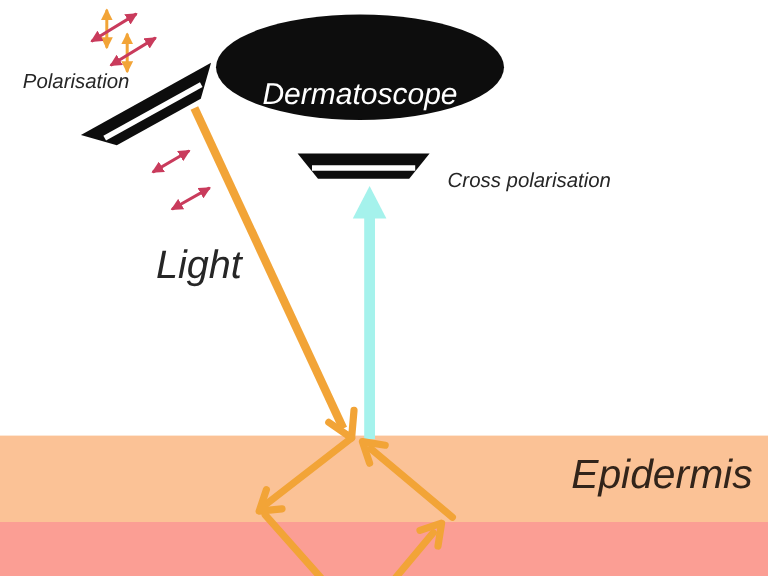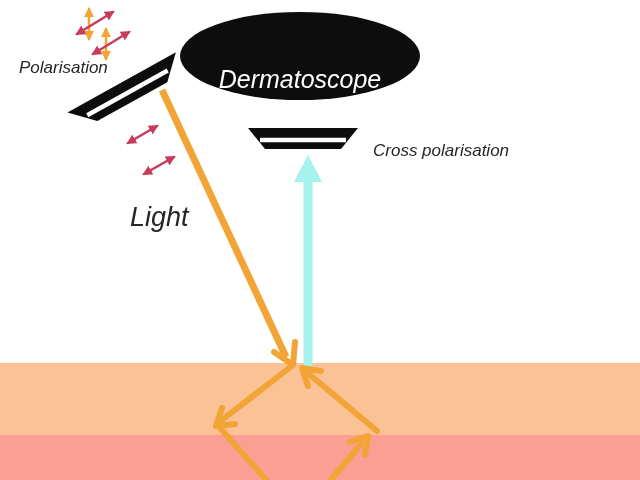--- a/index.html
+++ b/index.html
@@ -10,21 +10,21 @@
   }
   .stage svg{position:absolute;left:0;top:0;}
   .label{
     position:absolute;font-style:italic;color:var(--text-dark,#262626);
     white-space:nowrap;line-height:1.1;
   }
   .lbl-polarisation{left:19px;top:59px;font-size:17px;}
   .lbl-dermatoscope{left:184px;top:40px;width:232px;text-align:center;
     color:#fff;font-size:25px;margin-top:26px;}
   .lbl-cross{left:373px;top:142px;font-size:17px;}
-  .lbl-light{left:130px;top:203px;font-size:27px;}
+  .lbl-light{left:130px;top:203px;font-size:33px;}
   .lbl-reflection{left:416px;top:205px;font-size:27px;}
   .lbl-epidermis{left:476px;top:378px;font-size:34px;color:#32241a;}
   
   .sO{stroke:var(--light-beam-orange,#f2a437);}
   .sC{stroke:var(--polarised-crimson,#c93b5c);}
   .sCy{stroke:var(--reflection-cyan,#a5f2ec);}
   .fO{fill:var(--light-beam-orange,#f2a437);}
   .fC{fill:var(--polarised-crimson,#c93b5c);}
   .fCy{fill:var(--reflection-cyan,#a5f2ec);}
   .fBlack{fill:var(--device-black,#0d0d0d);}
@@ -94,13 +94,14 @@
       <polyline points="365,455 368,436 350,442"></polyline>
       <line x1="377" y1="431" x2="309" y2="374"></line>
       <polyline points="321,371 302,368 308,386"></polyline>
     </g>
   </svg>
 
   <div class="label lbl-polarisation">Polarisation</div>
   <div class="label lbl-dermatoscope">Dermatoscope</div>
   <div class="label lbl-cross">Cross polarisation</div>
   <div class="label lbl-light">Light</div>
+  <div class="label lbl-epidermis">Epidermis</div>
 </div>
 
 </body></html>

